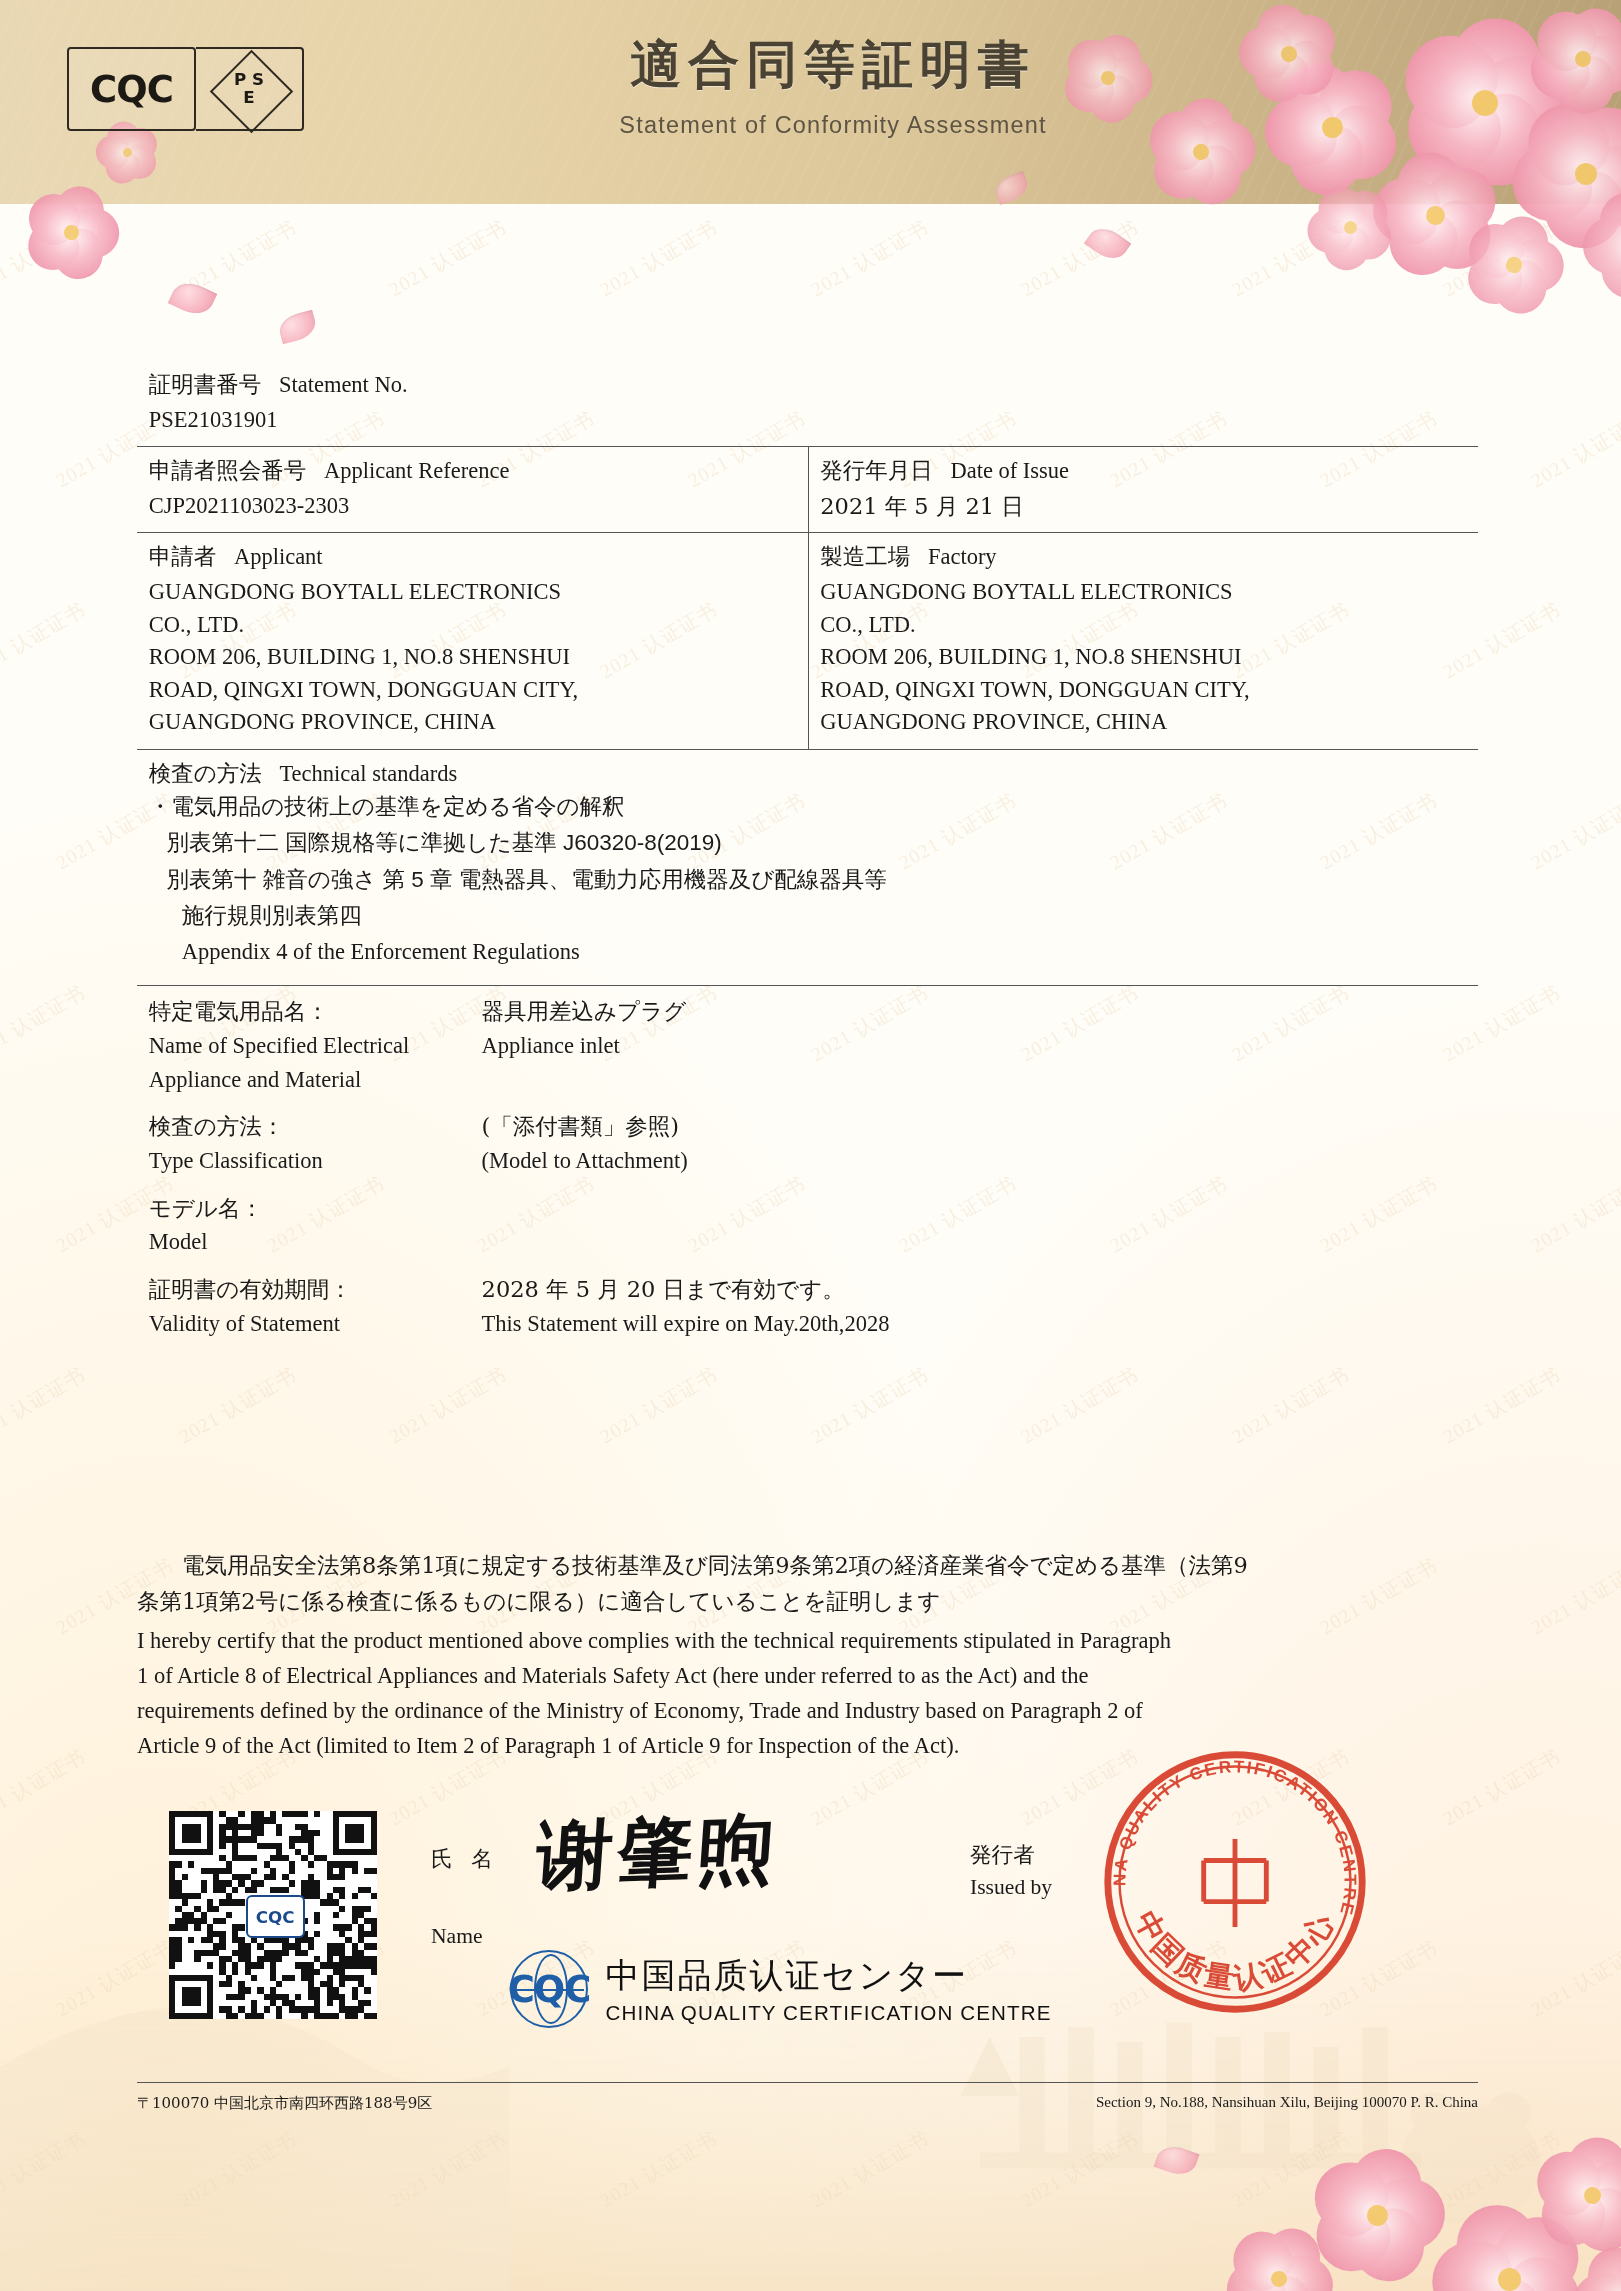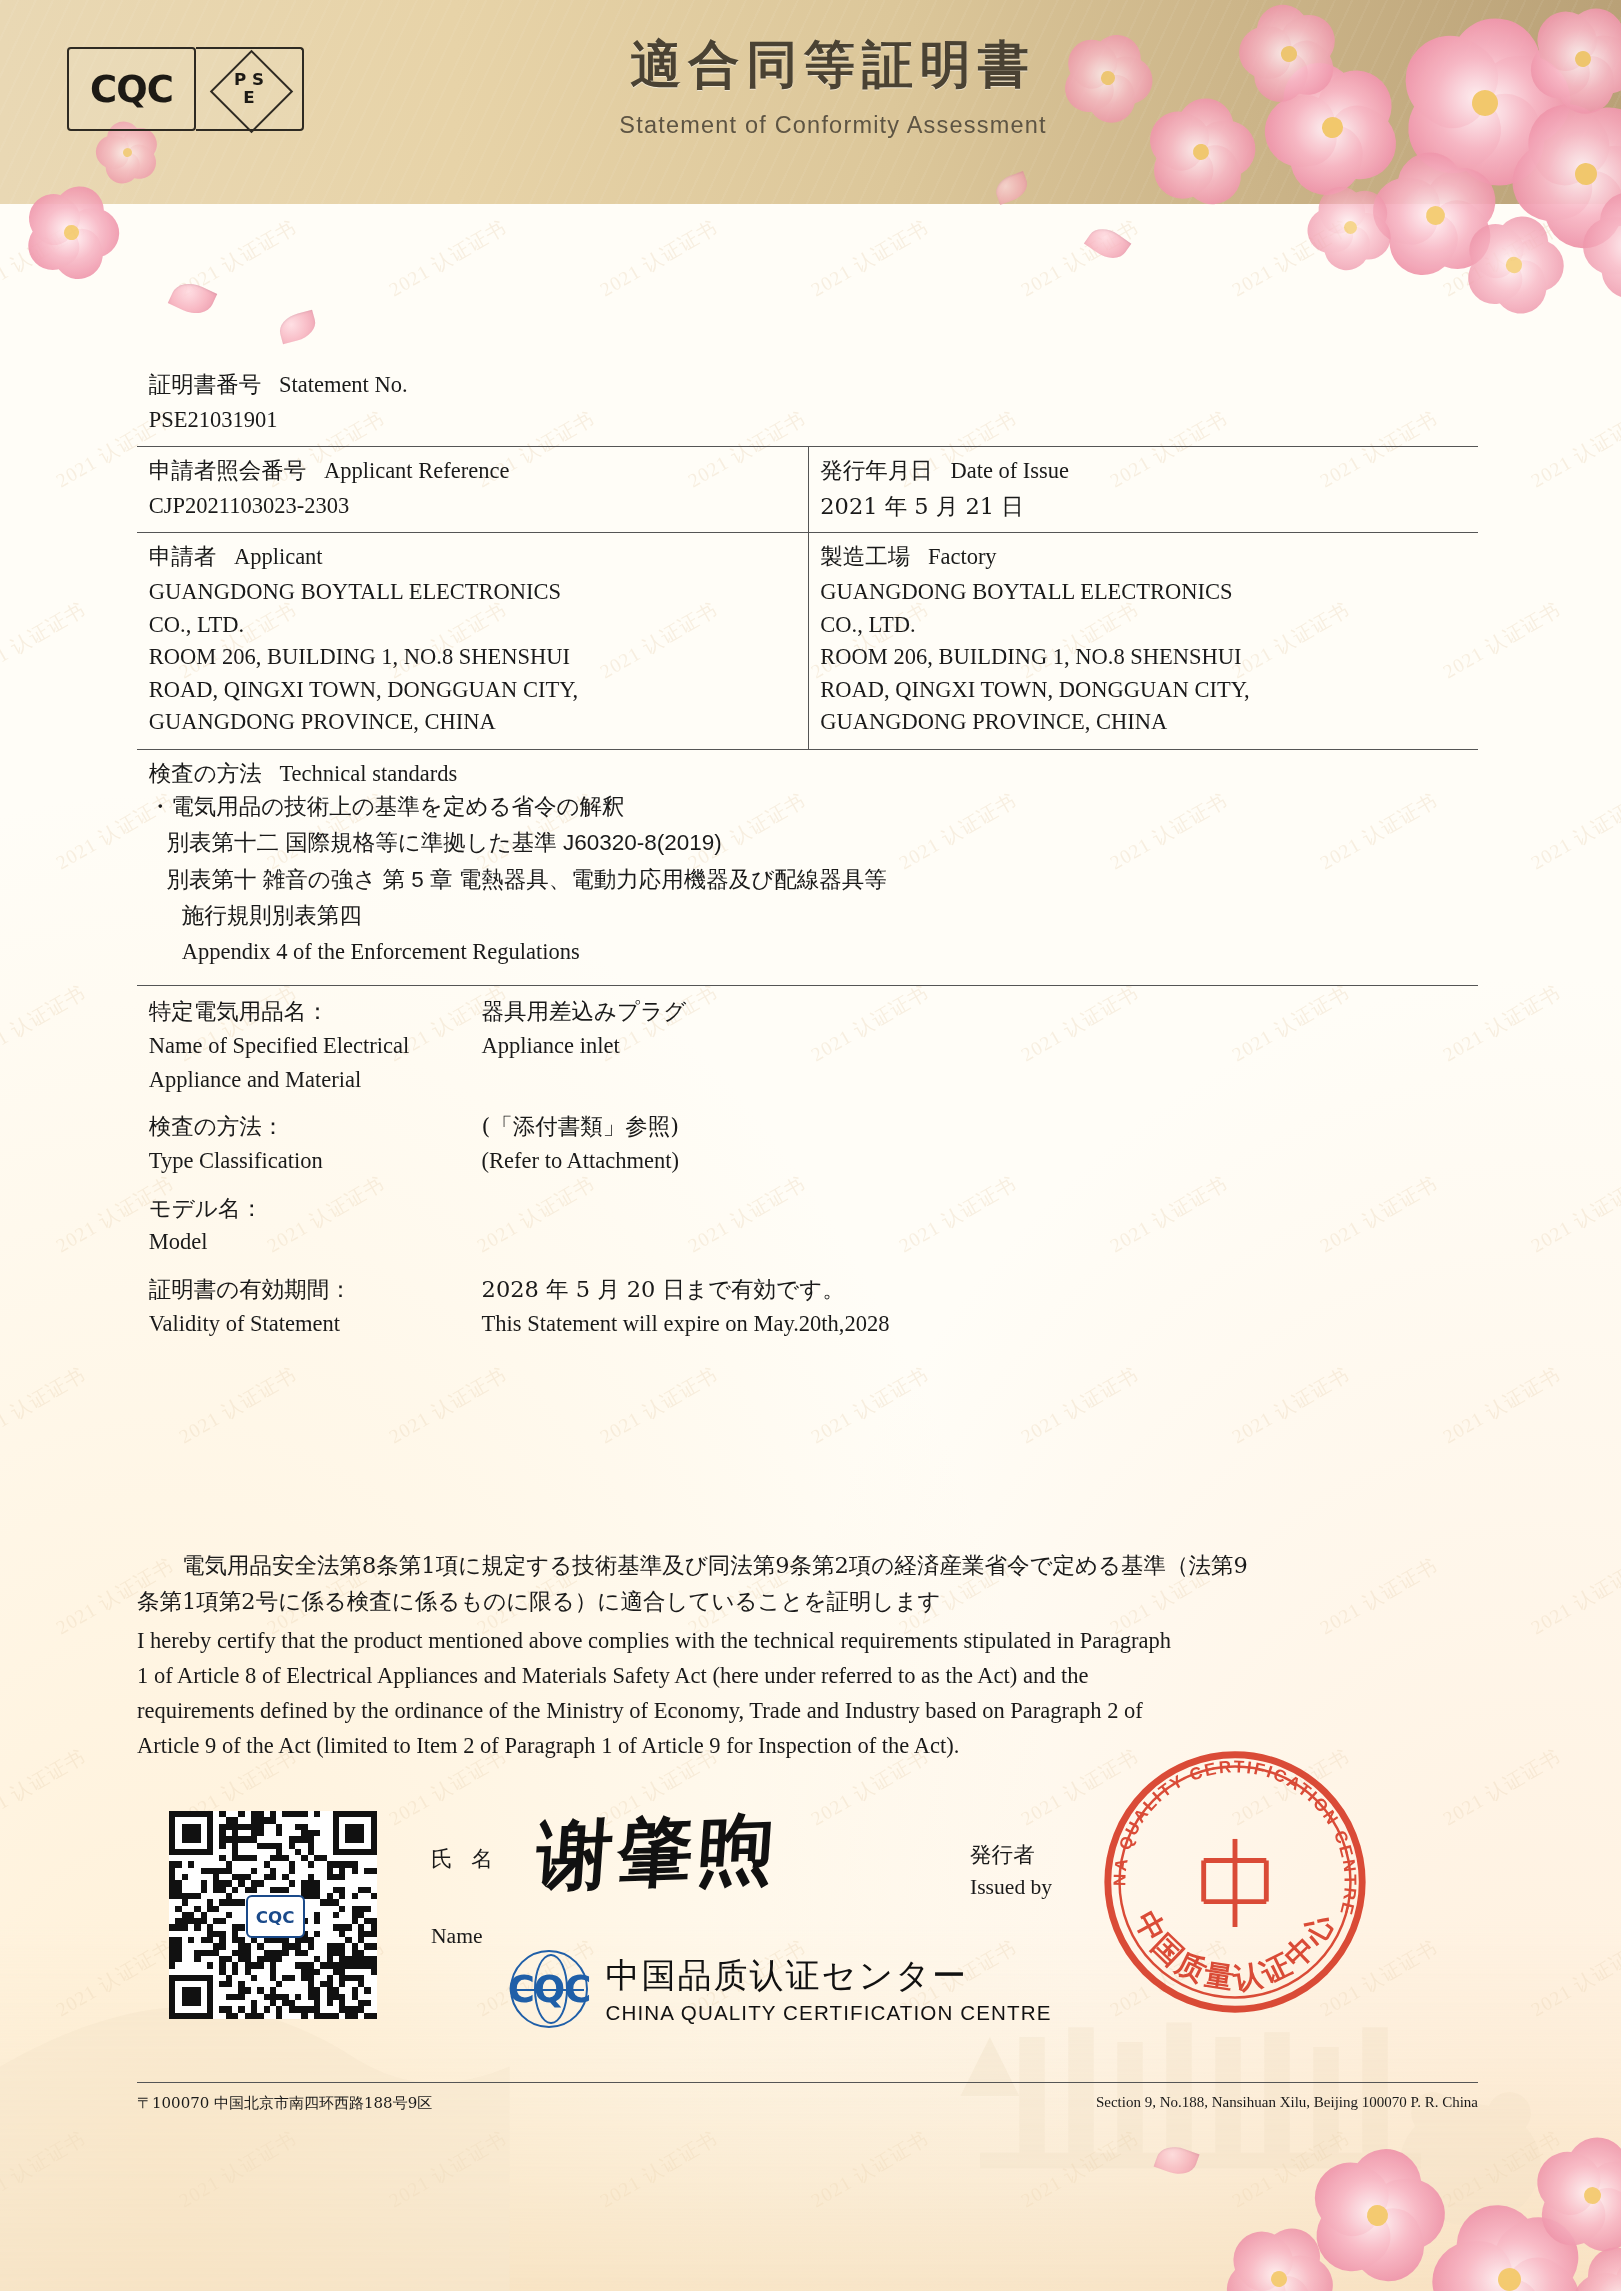--- a/index.html
+++ b/index.html
@@ -589,21 +589,21 @@
           </div>
         </div>
 
         <div class="prod" style="padding-top:2px;">
           <div class="prod-l">
             <div class="pl">検査の方法：</div>
             <div class="pl-en">Type Classification</div>
           </div>
           <div class="prod-r">
             <div class="pr">(「添付書類」参照)</div>
-            <div class="pr-en">(Refer to Attachment)</div>
+            <div class="pr-en">(Model to Attachment)</div>
           </div>
         </div>
 
         <div class="prod" style="padding-top:2px;">
           <div class="prod-l">
             <div class="pl">モデル名：</div>
             <div class="pl-en">Model</div>
           </div>
         </div>
 

